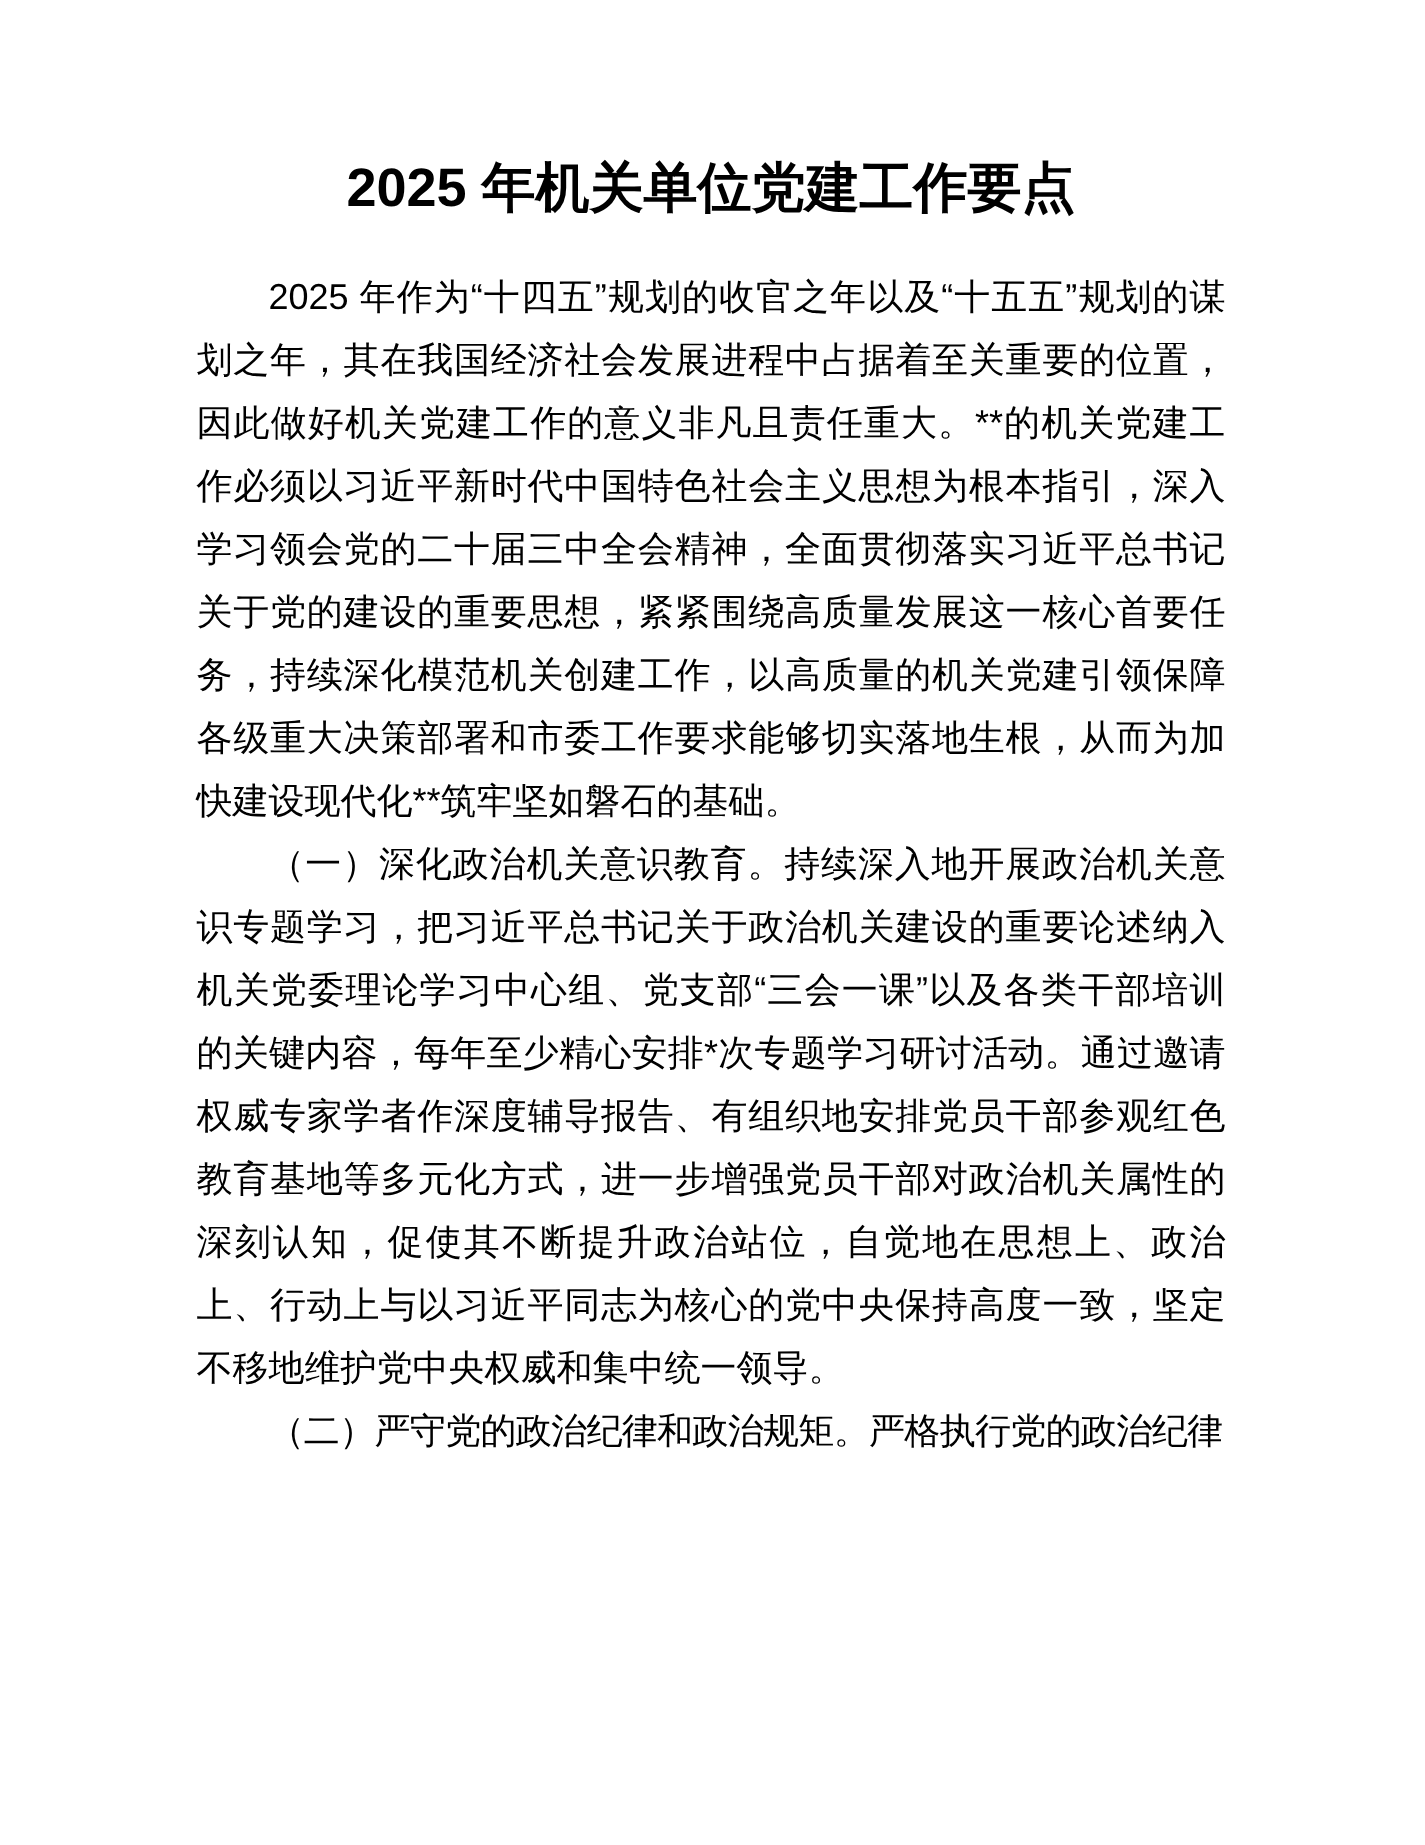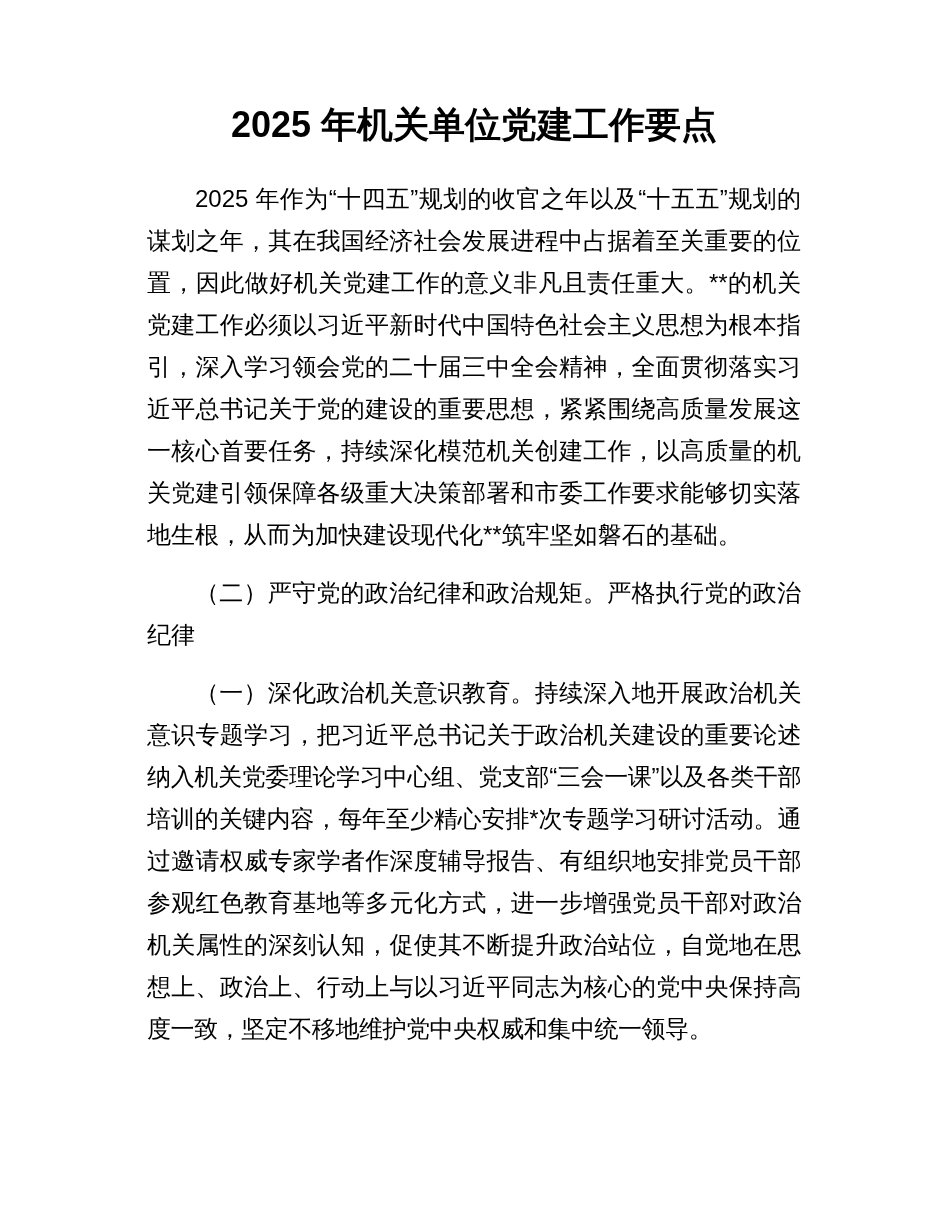--- a/index.html
+++ b/index.html
@@ -23,21 +23,21 @@
   }
   .title {
     margin: 0 0 27px 0;
     font-size: 36px;
     line-height: 52px;
     font-weight: 700;
     text-align: center;
     font-family: "Liberation Sans", sans-serif;
   }
   .doc-body p {
-    margin: 16px;
+    margin: 0;
     font-size: 24px;
     line-height: 42px;
     text-align: justify;
     text-justify: inter-ideograph;
     text-indent: 2em;
     word-break: break-all;
   }
   .doc-body p.heading {
     margin: 14px 0;
   }
@@ -46,16 +46,16 @@
     letter-spacing: -0.45px;
   }
 </style>
 </head>
 <body>
 
 <div class="page">
   <h1 class="title">2025 年机关单位党建工作要点</h1>
   <div class="doc-body">
       <p class="body">2025 年作为“十四五”规划的收官之年以及“十五五”规划的谋划之年，其在我国经济社会发展进程中占据着至关重要的位置，因此做好机关党建工作的意义非凡且责任重大。**的机关党建工作必须以习近平新时代中国特色社会主义思想为根本指引，深入学习领会党的二十届三中全会精神，全面贯彻落实习近平总书记关于党的建设的重要思想，紧紧围绕高质量发展这一核心首要任务，持续深化模范机关创建工作，以高质量的机关党建引领保障各级重大决策部署和市委工作要求能够切实落地生根，从而为加快建设现代化**筑牢坚如磐石的基础。</p>
+      <p class="body">（一）深化政治机关意识教育。持续深入地开展政治机关意识专题学习，把习近平总书记关于政治机关建设的重要论述纳入机关党委理论学习中心组、党支部“三会一课”以及各类干部培训的关键内容，每年至少精心安排*次专题学习研讨活动。通过邀请权威专家学者作深度辅导报告、有组织地安排党员干部参观红色教育基地等多元化方式，进一步增强党员干部对政治机关属性的深刻认知，促使其不断提升政治站位，自觉地在思想上、政治上、行动上与以习近平同志为核心的党中央保持高度一致，坚定不移地维护党中央权威和集中统一领导。</p>
       <p class="body">（二）严守党的政治纪律和政治规矩。严格执行党的政治纪律</p>
-      <p class="body">（一）深化政治机关意识教育。持续深入地开展政治机关意识专题学习，把习近平总书记关于政治机关建设的重要论述纳入机关党委理论学习中心组、党支部“三会一课”以及各类干部培训的关键内容，每年至少精心安排*次专题学习研讨活动。通过邀请权威专家学者作深度辅导报告、有组织地安排党员干部参观红色教育基地等多元化方式，进一步增强党员干部对政治机关属性的深刻认知，促使其不断提升政治站位，自觉地在思想上、政治上、行动上与以习近平同志为核心的党中央保持高度一致，坚定不移地维护党中央权威和集中统一领导。</p>
     </div>
 </div>
 
 </body></html>

